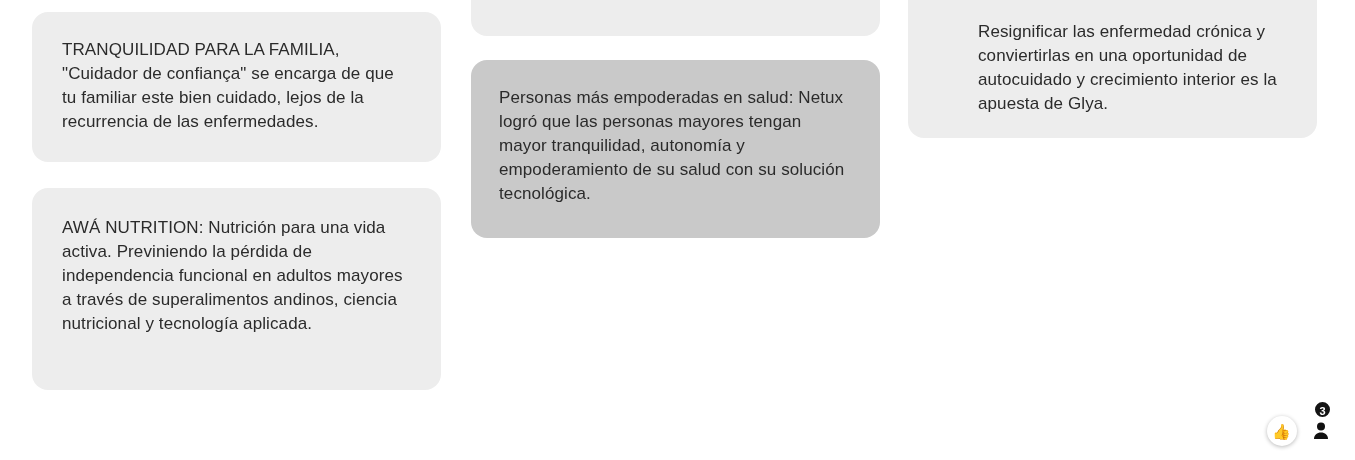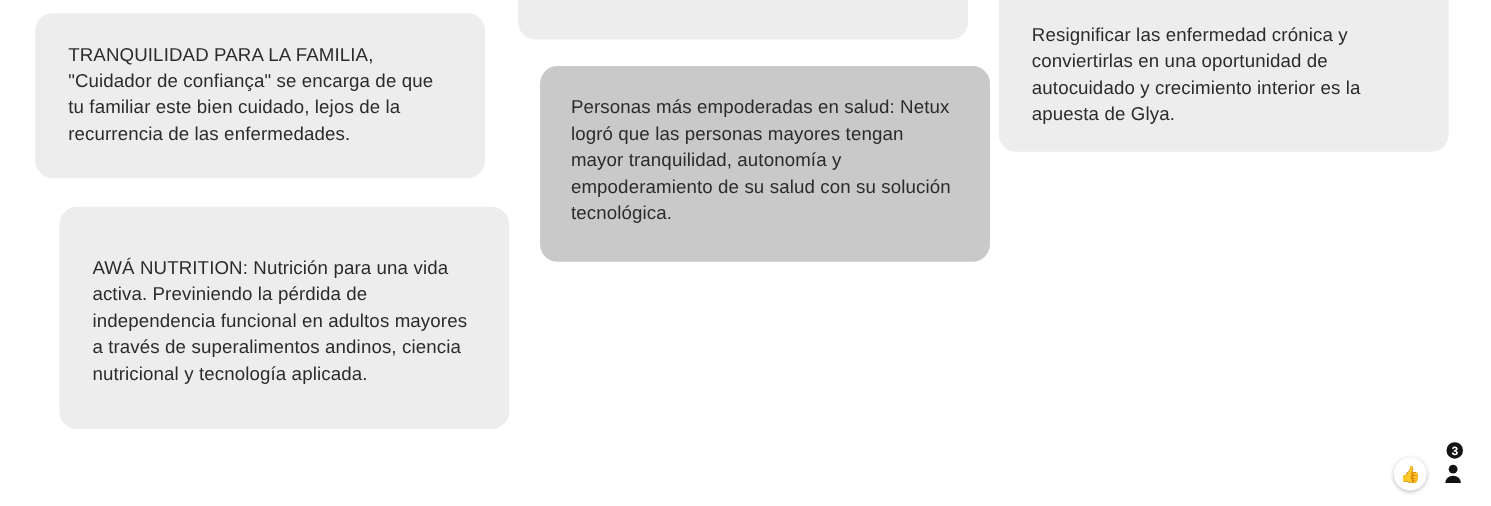--- a/index.html
+++ b/index.html
@@ -40,50 +40,50 @@
     top: 12px;
     width: 409px;
     height: 150px;
     padding: 26px 30px 20px 30px;
   }
   #card-awa {
     left: 32px;
     top: 188px;
     width: 409px;
     height: 202px;
-    padding: 44px 30px 20px 30px;
-    margin-left: 22px;
+    padding: 28px 30px 20px 30px;
   }
   
   #card-top-partial {
     left: 471px;
     top: -44px;
     width: 409px;
     height: 80px;
     padding: 0;
   }
   #card-netux {
-    left: 491px;
+    left: 471px;
     top: 60px;
     width: 409px;
     height: 178px;
     padding: 26px 28px 20px 28px;
   }
   
   #card-glya {
     left: 908px;
     top: -38px;
     width: 409px;
     height: 176px;
     padding: 0 30px 22px 30px;
     display: flex;
     align-items: flex-end;
   }
   .glya-text {
     display: block;
+    margin-left: 40px;
   }
   
   .reactions {
     position: absolute;
     right: 18px;
     bottom: 6px;
     width: 70px;
     height: 58px;
   }
   .thumb-badge {

